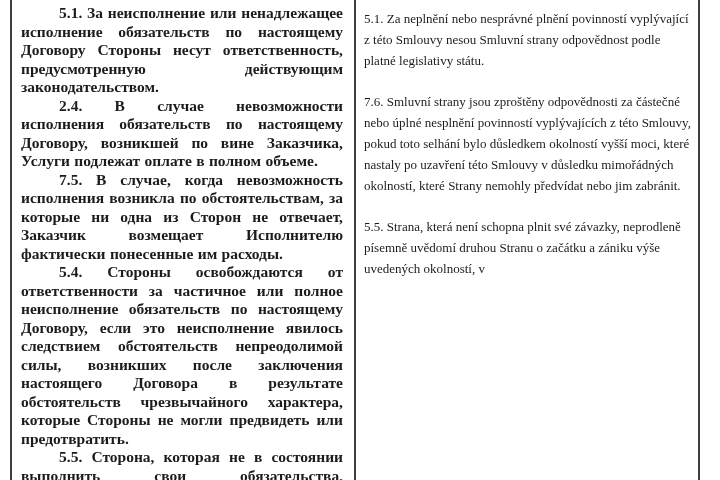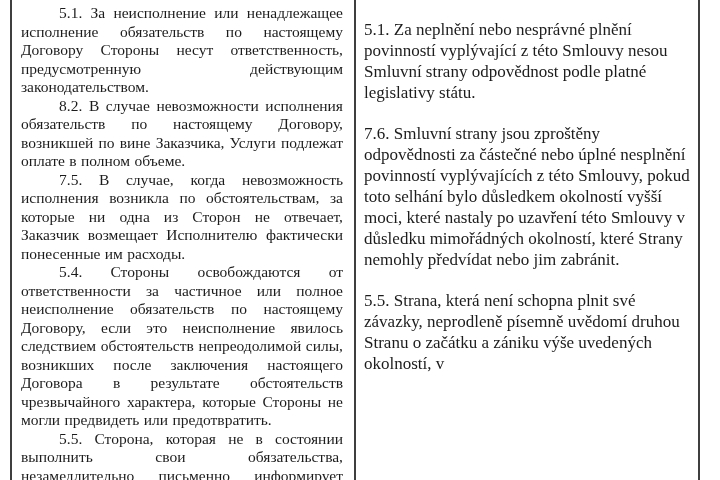--- a/index.html
+++ b/index.html
@@ -26,50 +26,51 @@
     box-sizing: border-box;
     overflow: hidden;
     background: #ffffff;
   }
   .cell-left {
     left: 10px;
     width: 346px;
     border-left: 2px solid var(--border-color, #3f3f3f);
     border-right: 2px solid var(--border-color, #3f3f3f);
     padding: 4px 11px 0 9px;
+    font-weight: bold;
   }
   .cell-right {
     left: 356px;
     width: 344px;
     border-right: 2px solid var(--border-color, #3f3f3f);
     padding: 3px 4px 0 8px;
   }
   .cell-left p {
     margin: 0;
     font-size: 15.5px;
     line-height: 18.5px;
     text-align: justify;
     text-indent: 38px;
     word-spacing: 0.5px;
   }
   .cell-right p {
-    margin: 16px 0 20px 0;
-    font-size: 17px;
+    margin: 5px 0 20px 0;
+    font-size: 13px;
     line-height: 21px;
     text-align: left;
   }
 </style>
 </head>
 <body style="--border-color: #3f3f3f; --text-color: #1c1c1c; background: rgb(255, 255, 255);">
 
 <div class="doc">
 
   <div class="cell cell-left">
     <p>5.1. За неисполнение или ненадлежащее исполнение обязательств по настоящему Договору Стороны несут ответственность, предусмотренную действующим законодательством.</p>
-    <p>8.2. В случае невозможности исполнения обязательств по настоящему Договору, возникшей по вине Заказчика, Услуги подлежат оплате в полном объеме.</p>
+    <p>2.4. В случае невозможности исполнения обязательств по настоящему Договору, возникшей по вине Заказчика, Услуги подлежат оплате в полном объеме.</p>
     <p>7.5. В случае, когда невозможность исполнения возникла по обстоятельствам, за которые ни одна из Сторон не отвечает, Заказчик возмещает Исполнителю фактически понесенные им расходы.</p>
     <p>5.4. Стороны освобождаются от ответственности за частичное или полное неисполнение обязательств по настоящему Договору, если это неисполнение явилось следствием обстоятельств непреодолимой силы, возникших после заключения настоящего Договора в результате обстоятельств чрезвычайного характера, которые Стороны не могли предвидеть или предотвратить.</p>
     <p>5.5. Сторона, которая не в состоянии выполнить свои обязательства, незамедлительно письменно информирует другую Сторону о</p>
   </div>
 
   <div class="cell cell-right">
     <p>5.1. Za neplnění nebo nesprávné plnění povinností vyplývající z této Smlouvy nesou Smluvní strany odpovědnost podle platné legislativy státu.</p>
     <p>7.6. Smluvní strany jsou zproštěny odpovědnosti za částečné nebo úplné nesplnění povinností vyplývajících z této Smlouvy, pokud toto selhání bylo důsledkem okolností vyšší moci, které nastaly po uzavření této Smlouvy v důsledku mimořádných okolností, které Strany nemohly předvídat nebo jim zabránit.</p>
     <p>5.5. Strana, která není schopna plnit své závazky, neprodleně písemně uvědomí druhou Stranu o začátku a zániku výše uvedených okolností, v</p>
   </div>

